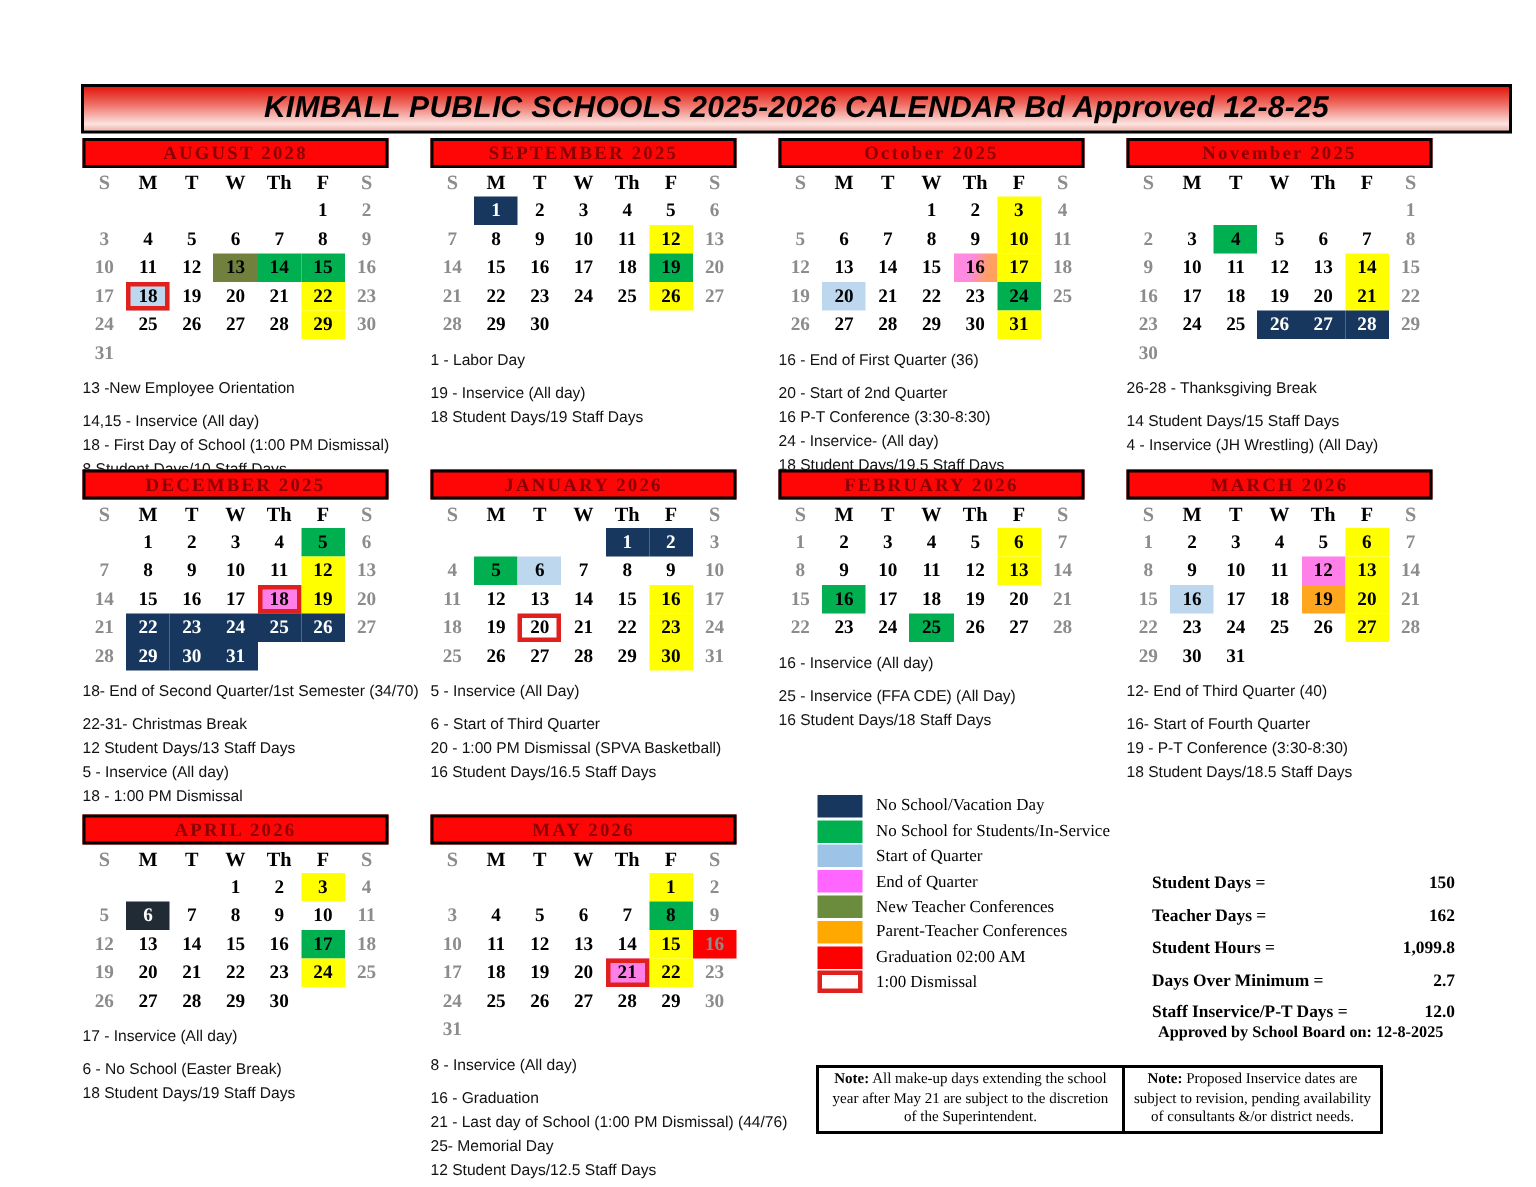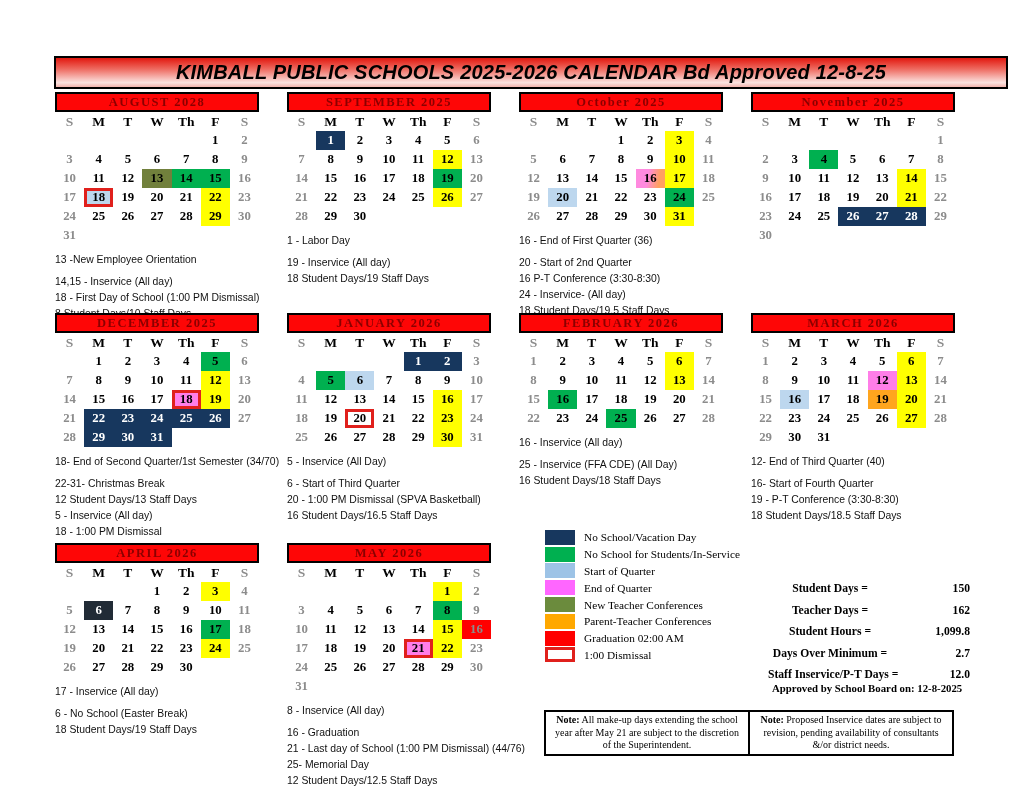--- a/index.html
+++ b/index.html
@@ -32,30 +32,30 @@
   .note-line:first-child{margin-bottom:9px;}
 
   .legend{position:absolute;left:545px;top:529px;}
   .lg-row{display:flex;align-items:center;height:16.8px;}
   .lg-sw{width:30px;height:15px;flex:0 0 30px;margin-right:9px;box-sizing:border-box;}
   .dism-sw{border:3px solid #E0201C;}
   .lg-lb{font-size:11.3px;color:#000;white-space:nowrap;}
 
   .stats{position:absolute;left:768px;top:578px;width:202px;}
   .st-row{display:flex;height:21.5px;align-items:center;font-weight:bold;font-size:11.6px;color:#000;}
-  .st-lb{flex:1;text-align:center;white-space:nowrap;}
+  .st-lb{flex:1;text-align:left;white-space:nowrap;}
   .st-val{width:78px;text-align:right;}
 
   .approved{position:absolute;left:772px;top:682px;width:230px;
     font-weight:bold;font-size:10.8px;color:#000;white-space:nowrap;}
 
   .footnotes{position:absolute;left:544px;top:710px;display:flex;}
   .fnote{width:206px;border:2px solid #000;padding:2px 5px;box-sizing:border-box;
     text-align:center;font-size:10px;line-height:12.7px;color:#000;}
-  .fnote + .fnote{border-left:none;width:204px;}
+  .fnote + .fnote{border-left:none;width:172px;}
   .fn-pre{font-weight:bold;}
 </style>
 </head>
 <body>
 
 <div class="page">
   <div class="title-bar">KIMBALL PUBLIC SCHOOLS 2025-2026 CALENDAR Bd Approved 12-8-25</div>
   <div class="months" id="months">
       <div class="month">
         <div class="m-head">AUGUST 2028</div>
@@ -312,20 +312,25 @@
           <div class="cell wk">29</div>
         </div>
         <div class="week">
           <div class="cell wk">30</div>
           <div class="cell"></div>
           <div class="cell"></div>
           <div class="cell"></div>
           <div class="cell"></div>
           <div class="cell"></div>
           <div class="cell wk"></div>
+        </div>
+        <div class="m-notes">
+          <div class="note-line">26-28 - Thanksgiving Break</div>
+          <div class="note-line">14 Student Days/15 Staff Days</div>
+          <div class="note-line">4 - Inservice (JH Wrestling) (All Day)</div>
         </div>
       </div>
       <div class="month">
         <div class="m-head">DECEMBER 2025</div>
         <div class="dow-row">
           <div class="dow wk">S</div>
           <div class="dow">M</div>
           <div class="dow">T</div>
           <div class="dow">W</div>
           <div class="dow">Th</div>

